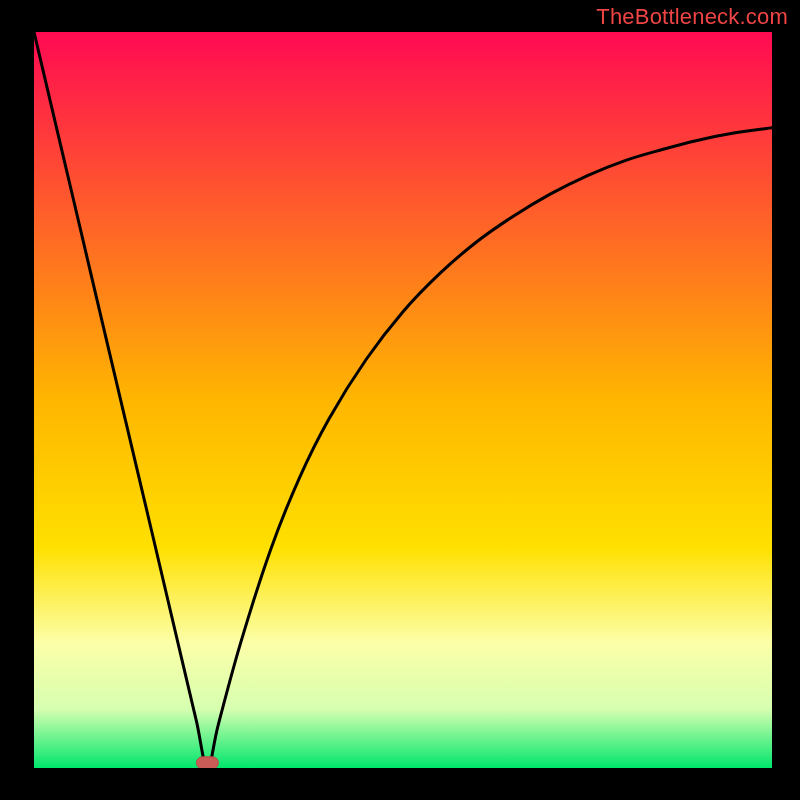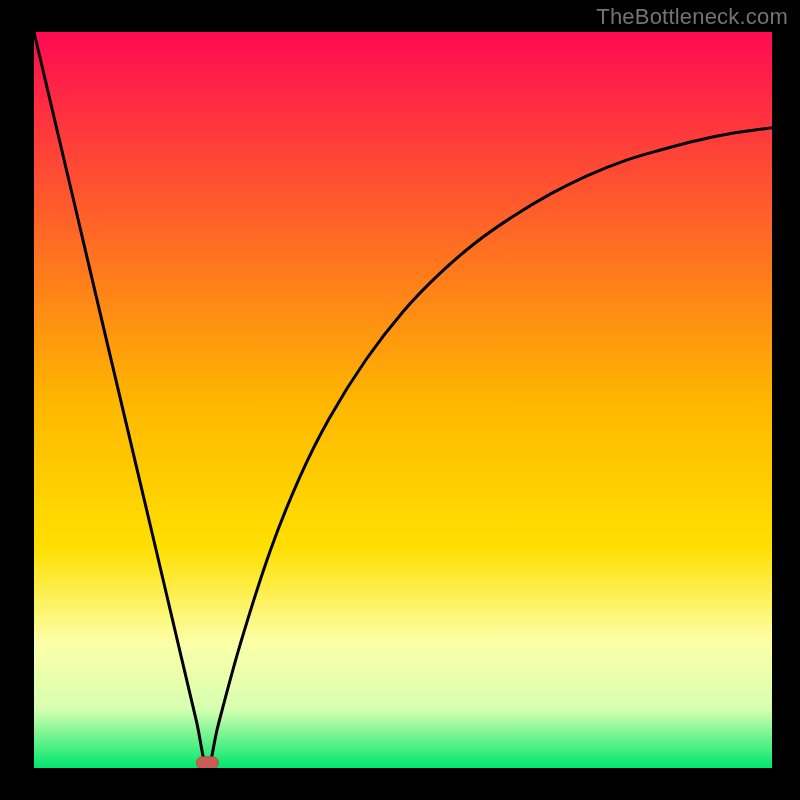--- a/index.html
+++ b/index.html
@@ -14,21 +14,21 @@
   .frame {
     position: relative;
     width: 800px;
     height: 800px;
     background: #000;
   }
   .watermark {
     position: absolute;
     top: 4px;
     right: 12px;
-    color: #737373;
+    color: #ef4444;
     font-size: 22px;
     font-weight: 500;
     letter-spacing: 0.2px;
     font-family: Arial, Helvetica, sans-serif;
     z-index: 10;
   }
   .plot-area {
     position: absolute;
     background: #fff;
     overflow: hidden;

